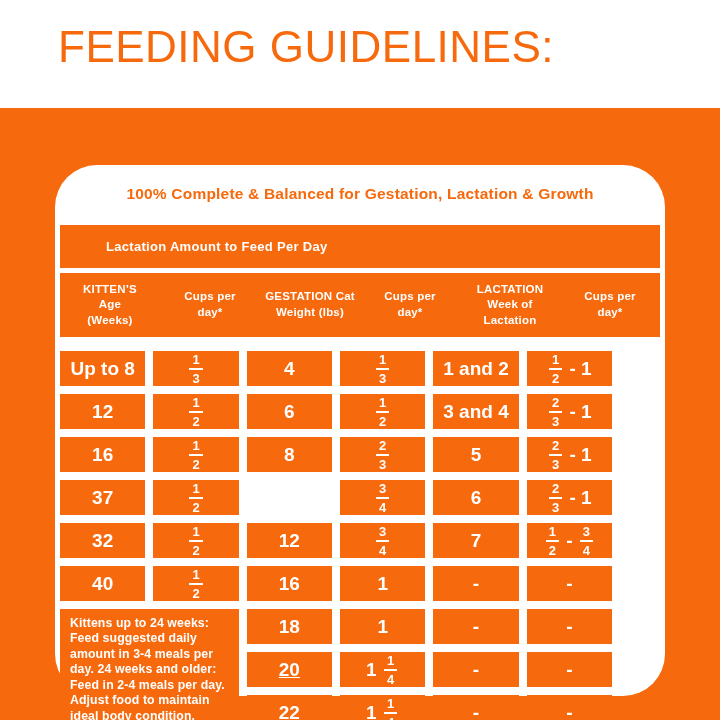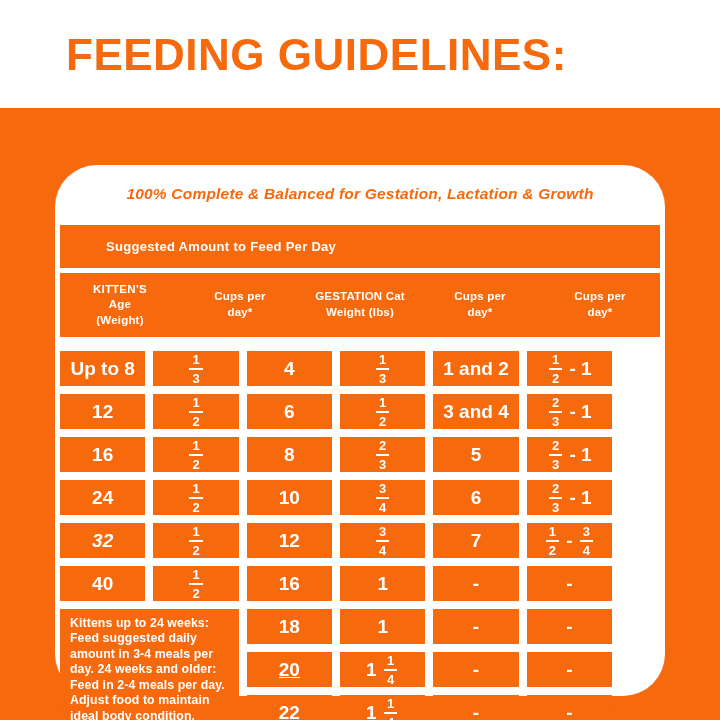--- a/index.html
+++ b/index.html
@@ -2,36 +2,36 @@
 <html style="--orange: #F6690D; --white: #FFFFFF;"><head>
 <meta charset="utf-8">
 <style>
   :root { --orange:#F6690D; --white:#FFFFFF; }
   html,body{margin:0;padding:0;background:#ffffff;}
   .stage{
     position:relative;width:720px;height:720px;overflow:hidden;
     font-family:"Liberation Sans", sans-serif;background:#fff;
   }
   .page-title{
-    position:absolute;left:58px;top:22px;margin:8px;
-    font-size:44px;font-weight:bold;letter-spacing:.5px;color:var(--orange);
+    position:absolute;left:58px;top:22px;margin:0;
+    font-size:44px;font-weight:normal;letter-spacing:.5px;color:var(--orange);
     white-space:nowrap;
   }
   .orange-bg{
     position:absolute;left:0;top:108px;width:720px;height:612px;
     background:var(--orange);
   }
   .panel{
     position:absolute;left:55px;top:165px;width:610px;height:531px;
     background:var(--white);border-radius:42px;
   }
   .panel-headline{
     position:absolute;left:0;top:0;width:610px;height:58px;
     display:flex;align-items:center;justify-content:center;
-    color:var(--orange);font-size:15.5px;font-weight:bold;letter-spacing:.2px;font-style:italic;
+    color:var(--orange);font-size:15.5px;font-weight:bold;letter-spacing:.2px;
   }
   .cupbar{
     position:absolute;left:5px;top:60px;width:600px;height:43px;box-sizing:border-box;
     background:var(--orange);display:flex;align-items:center;justify-content:space-between;
     padding:0 16px 0 46px;color:#fff;font-size:13px;font-weight:bold;letter-spacing:.3px;
   }
   .theader{
     position:absolute;left:5px;top:108px;width:600px;height:64px;
     background:var(--orange);display:flex;color:#fff;
   }
@@ -70,40 +70,45 @@
 
   <h1 class="page-title">FEEDING GUIDELINES:</h1>
 
   <div class="orange-bg"></div>
 
   <div class="panel">
 
     <div class="panel-headline">100% Complete &amp; Balanced for Gestation, Lactation &amp; Growth</div>
 
     <div class="cupbar">
-      <span>Suggested Amount to Feed Per Day</span>
+      <span>Lactation Amount to Feed Per Day</span>
     </div>
 
     <div class="theader">
         <div class="th">
           <div>KITTEN’S</div>
           <div>Age</div>
-          <div>(Weight)</div>
+          <div>(Weeks)</div>
         </div>
         <div class="th">
           <div>Cups per</div>
           <div>day*</div>
         </div>
         <div class="th">
           <div>GESTATION Cat</div>
           <div>Weight (lbs)</div>
         </div>
         <div class="th">
           <div>Cups per</div>
           <div>day*</div>
+        </div>
+        <div class="th">
+          <div>LACTATION</div>
+          <div>Week of</div>
+          <div>Lactation</div>
         </div>
         <div class="th">
           <div>Cups per</div>
           <div>day*</div>
         </div>
       </div>
 
     <div class="grid">
         <div class="cell" style="grid-area: 1 / 1;">Up to 8</div>
         <div class="cell" style="grid-area: 1 / 2;"><span class="frac"><span class="n">1</span><span class="d">3</span></span></div>
@@ -116,27 +121,26 @@
         <div class="cell" style="grid-area: 2 / 3;">6</div>
         <div class="cell" style="grid-area: 2 / 4;"><span class="frac"><span class="n">1</span><span class="d">2</span></span></div>
         <div class="cell" style="grid-area: 2 / 5;">3 and 4</div>
         <div class="cell" style="grid-area: 2 / 6;"><span class="frac"><span class="n">2</span><span class="d">3</span></span> - 1</div>
         <div class="cell" style="grid-area: 3 / 1;">16</div>
         <div class="cell" style="grid-area: 3 / 2;"><span class="frac"><span class="n">1</span><span class="d">2</span></span></div>
         <div class="cell" style="grid-area: 3 / 3;">8</div>
         <div class="cell" style="grid-area: 3 / 4;"><span class="frac"><span class="n">2</span><span class="d">3</span></span></div>
         <div class="cell" style="grid-area: 3 / 5;">5</div>
         <div class="cell" style="grid-area: 3 / 6;"><span class="frac"><span class="n">2</span><span class="d">3</span></span> - 1</div>
-        <div class="cell" style="grid-area: 4 / 1;">24</div>
+        <div class="cell" style="grid-area: 4 / 1;">37</div>
         <div class="cell" style="grid-area: 4 / 2;"><span class="frac"><span class="n">1</span><span class="d">2</span></span></div>
-        <div class="cell" style="grid-area: 4 / 3;">10</div>
         <div class="cell" style="grid-area: 4 / 4;"><span class="frac"><span class="n">3</span><span class="d">4</span></span></div>
         <div class="cell" style="grid-area: 4 / 5;">6</div>
         <div class="cell" style="grid-area: 4 / 6;"><span class="frac"><span class="n">2</span><span class="d">3</span></span> - 1</div>
-        <div class="cell" style="grid-area: 5 / 1; font-style: italic;">32</div>
+        <div class="cell" style="grid-area: 5 / 1;">32</div>
         <div class="cell" style="grid-area: 5 / 2;"><span class="frac"><span class="n">1</span><span class="d">2</span></span></div>
         <div class="cell" style="grid-area: 5 / 3;">12</div>
         <div class="cell" style="grid-area: 5 / 4;"><span class="frac"><span class="n">3</span><span class="d">4</span></span></div>
         <div class="cell" style="grid-area: 5 / 5;">7</div>
         <div class="cell" style="grid-area: 5 / 6;"><span class="frac"><span class="n">1</span><span class="d">2</span></span> - <span class="frac"><span class="n">3</span><span class="d">4</span></span></div>
         <div class="cell" style="grid-area: 6 / 1;">40</div>
         <div class="cell" style="grid-area: 6 / 2;"><span class="frac"><span class="n">1</span><span class="d">2</span></span></div>
         <div class="cell" style="grid-area: 6 / 3;">16</div>
         <div class="cell" style="grid-area: 6 / 4;">1</div>
         <div class="cell" style="grid-area: 6 / 5;">-</div>

